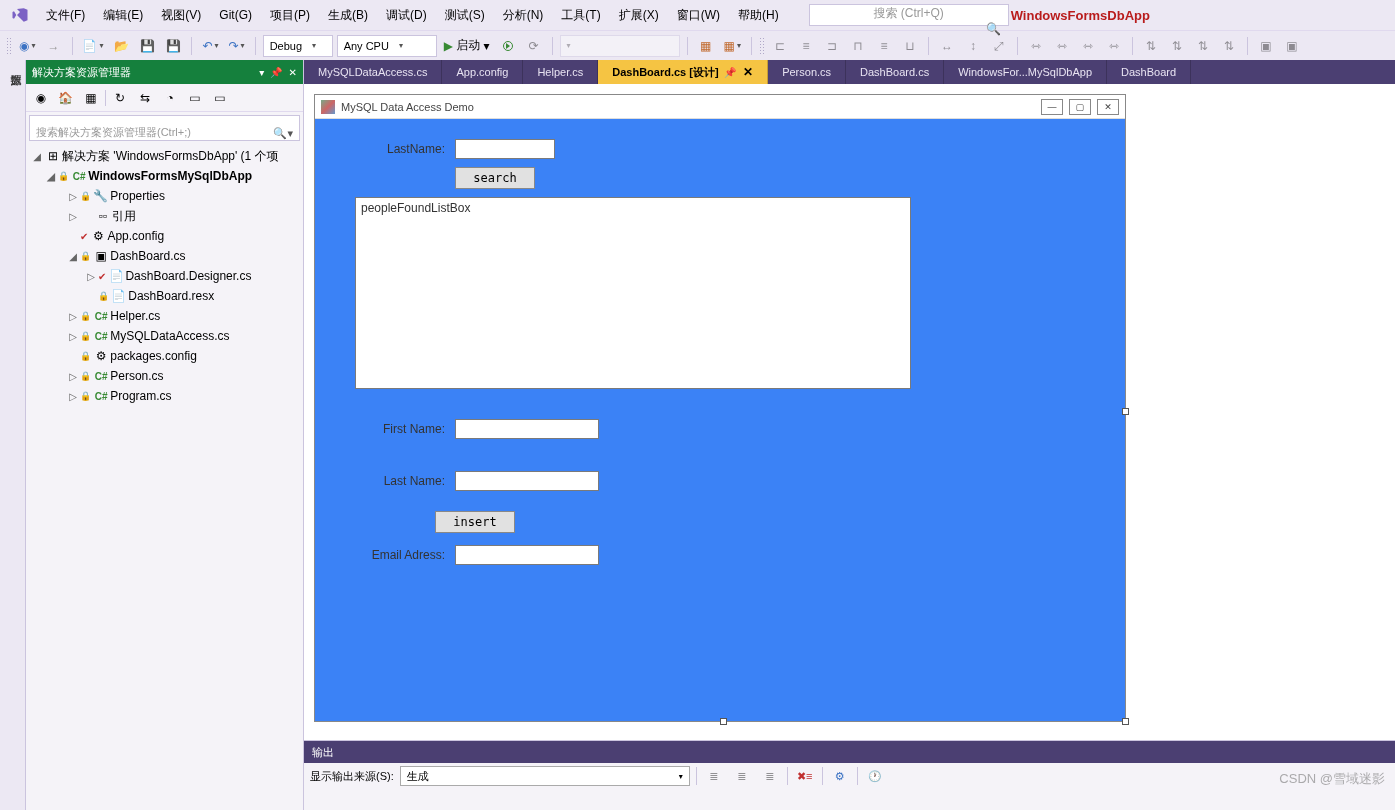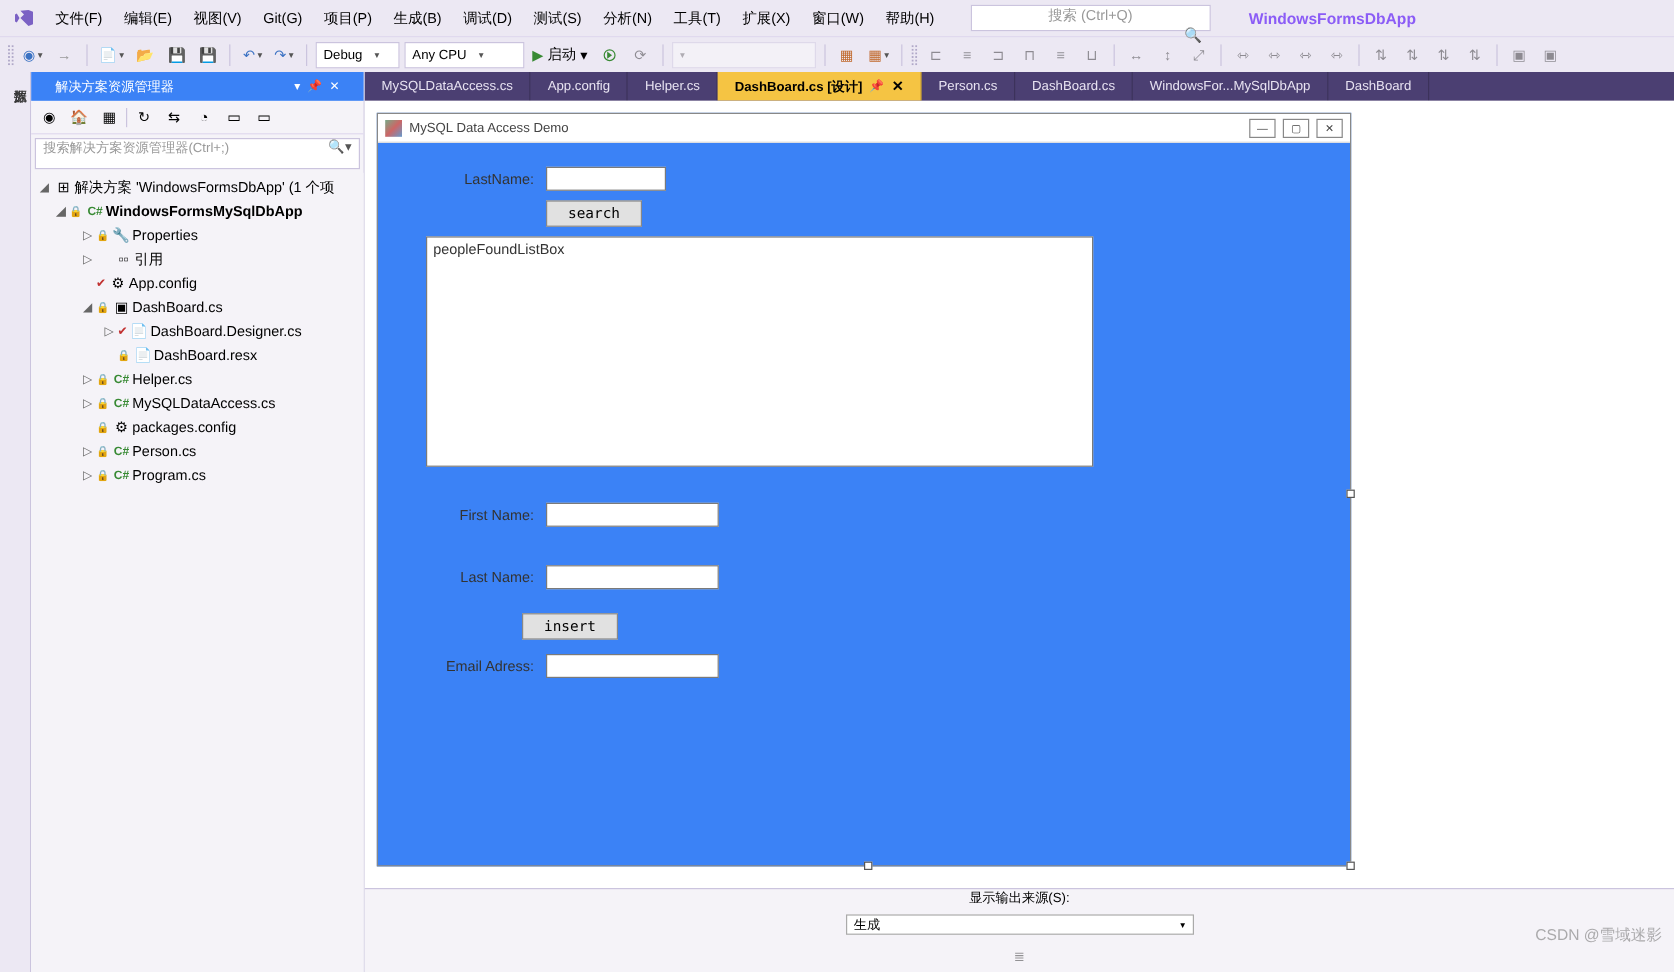--- a/index.html
+++ b/index.html
@@ -5,21 +5,21 @@
 * { margin: 0; padding: 0; box-sizing: border-box; font-family: "Microsoft YaHei", "Segoe UI", sans-serif; }
 body { width: 1395px; height: 810px; background: #f5f3f8; overflow: hidden; font-size: 12px; }
 
 
 .menubar { height: 30px; background: #ece8f3; display: flex; align-items: center; padding: 0 4px; gap: 2px; }
 .vs-logo { width: 20px; height: 20px; margin: 0 6px; display: flex; align-items: center; justify-content: center; }
 .vs-logo svg { width: 18px; height: 18px; }
 .menu-item { padding: 4px 8px; cursor: pointer; white-space: nowrap; }
 .search-box { margin-left: 20px; width: 200px; height: 22px; border: 1px solid #cbc4de; background: #fff; display: flex; align-items: center; padding: 0 6px; color: #999; flex-direction: column; }
 .search-box .mag { margin-left: auto; color: #555; font-weight: bold; }
-.app-title { margin-left: 30px; color: #8b5cf6; font-weight: 600; font-size: 13px; }
+.app-title { color: #b91c1c; font-weight: 600; font-size: 13px; }
 
 
 .toolbar { height: 30px; background: #ece8f3; border-top: 1px solid #e0d9ee; display: flex; align-items: center; padding: 0 6px; gap: 4px; }
 .tb-grip { width: 6px; height: 18px; background-image: radial-gradient(circle, #b0a8c8 1px, transparent 1px); background-size: 3px 3px; }
 .tb-btn { height: 22px; min-width: 22px; display: flex; align-items: center; justify-content: center; cursor: pointer; padding: 0 3px; }
 .tb-drop::after { content: "▾"; font-size: 8px; margin-left: 2px; color: #555; }
 .tb-sep { width: 1px; height: 18px; background: #cbc4de; margin: 0 3px; }
 .tb-combo { height: 22px; border: 1px solid #cbc4de; background: #fff; padding: 0 6px; display: flex; align-items: center; gap: 10px; font-size: 11px; }
 .tb-combo::after { content: "▾"; font-size: 8px; color: #555; }
 .tb-play { color: #388a34; font-size: 12px; }
@@ -30,25 +30,25 @@
 .ico-open { color: #d9a400; }
 .ico-save { color: #3f6cb5; }
 .ico-undo { color: #3b72c3; }
 
 
 .main { display: flex; height: 750px; }
 .vtab { width: 26px; background: #ece8f3; border-right: 1px solid #cbc4de; writing-mode: vertical-rl; text-orientation: mixed; padding: 6px 2px; font-size: 11px; color: #333; cursor: pointer; }
 
 
 .panel { width: 278px; background: #f5f3f8; display: flex; flex-direction: column; border-right: 1px solid #cbc4de; }
-.panel-header { height: 24px; background: #3b82f6; color: #fff; display: flex; align-items: center; padding: 0 20px; font-size: 11px; }
+.panel-header { height: 24px; background: #15803d; color: #fff; display: flex; align-items: center; padding: 0 6px; font-size: 11px; }
 .panel-header .icons { margin-left: auto; display: flex; gap: 6px; cursor: pointer; font-size: 10px; }
 .panel-toolbar { height: 28px; display: flex; align-items: center; padding: 0 4px; gap: 3px; border-bottom: 1px solid #e0d9ee; }
 .pt-btn { width: 22px; height: 22px; display: flex; align-items: center; justify-content: center; cursor: pointer; font-size: 12px; }
-.panel-search { height: 26px; border: 1px solid #cbc4de; margin: 3px; display: flex; align-items: flex-start; padding: 0 6px; color: #999; font-size: 11px; background: #fff; }
+.panel-search { height: 26px; border: 1px solid #cbc4de; margin: 3px; display: flex; align-items: flex-end; padding: 0 6px; color: #999; font-size: 11px; background: #fff; }
 .panel-search .mag { margin-left: auto; color: #555; }
 .tree { flex: 1; overflow: auto; padding: 2px 0; background: #f5f3f8; }
 .tree-row { display: flex; align-items: center; height: 20px; padding-left: 4px; cursor: pointer; white-space: nowrap; font-size: 12px; }
 .tree-arrow { width: 14px; text-align: center; color: #666; font-size: 10px; }
 .tree-ico { width: 18px; text-align: center; font-size: 12px; }
 .tree-row.bold { font-weight: 700; }
 .lock { color: #3b72c3; font-size: 9px; margin-right: 1px; }
 .check { color: #c13030; font-size: 10px; margin-right: 1px; }
 .cs-ico { color: #388a34; font-size: 10px; font-weight: bold; }
 
@@ -71,21 +71,21 @@
 .wf-label { width: 90px; text-align: right; }
 .wf-input { width: 100px; height: 20px; border: 1px solid #7a7a7a; background: #fff; }
 .wf-input2 { width: 144px; height: 20px; border: 1px solid #7a7a7a; background: #fff; }
 .wf-btn { width: 80px; height: 22px; border: 1px solid #888; background: #e1e1e1; cursor: pointer; font-family: "SimSun", monospace; font-size: 12px; }
 .wf-list { width: 556px; height: 192px; border: 1px solid #7a7a7a; background: #fff; padding: 3px 5px; margin: 6px 0 30px 0; font-family: "SimSun", monospace; font-size: 12px; }
 .handle { width: 7px; height: 7px; background: #fff; border: 1px solid #555; position: absolute; }
 
 
 .output { height: 70px; border-top: 1px solid #cbc4de; background: #f5f3f8; }
 .output-head { height: 22px; background: #4b3f72; color: #fff; padding: 0 8px; display: flex; align-items: center; font-size: 11px; }
-.output-bar { height: 26px; display: flex; align-items: center; padding: 0 6px; gap: 6px; font-size: 11px; flex-direction: column; }
+.output-bar { height: 26px; display: flex; align-items: center; padding: 0 6px; gap: 6px; font-size: 11px; }
 .output-combo { width: 290px; height: 20px; border: 1px solid #aaa; background: #fff; padding: 0 6px; display: flex; align-items: center; }
 .output-combo::after { content: "▾"; margin-left: auto; font-size: 8px; }
 .ob-sep { width: 1px; height: 18px; background: #cbc4de; }
 .ob-btn { width: 22px; height: 20px; display: flex; align-items: center; justify-content: center; cursor: pointer; }
 
 .watermark { position: absolute; right: 10px; bottom: 22px; color: rgba(120,120,120,0.6); font-size: 13px; }
 </style>
 </head>
 <body>
 
@@ -341,20 +341,23 @@
             <div class="wf-input2"></div>
           </div>
         </div>
         <span class="handle" style="right:-4px;top:50%;"></span>
         <span class="handle" style="bottom:-4px;left:50%;"></span>
         <span class="handle" style="bottom:-4px;right:-4px;"></span>
       </div>
     </div>
 
     <div class="output">
+      <div class="output-head">
+          <span>输出</span>
+        </div>
       <div class="output-bar">
         <span>显示输出来源(S):</span>
         <div class="output-combo">
             <span>生成</span>
           </div>
         <span class="ob-sep"></span>
         <span class="ob-btn tb-faded">≣</span>
         <span class="ob-btn tb-faded">≣</span>
         <span class="ob-btn tb-faded">≣</span>
         <span class="ob-sep"></span>

